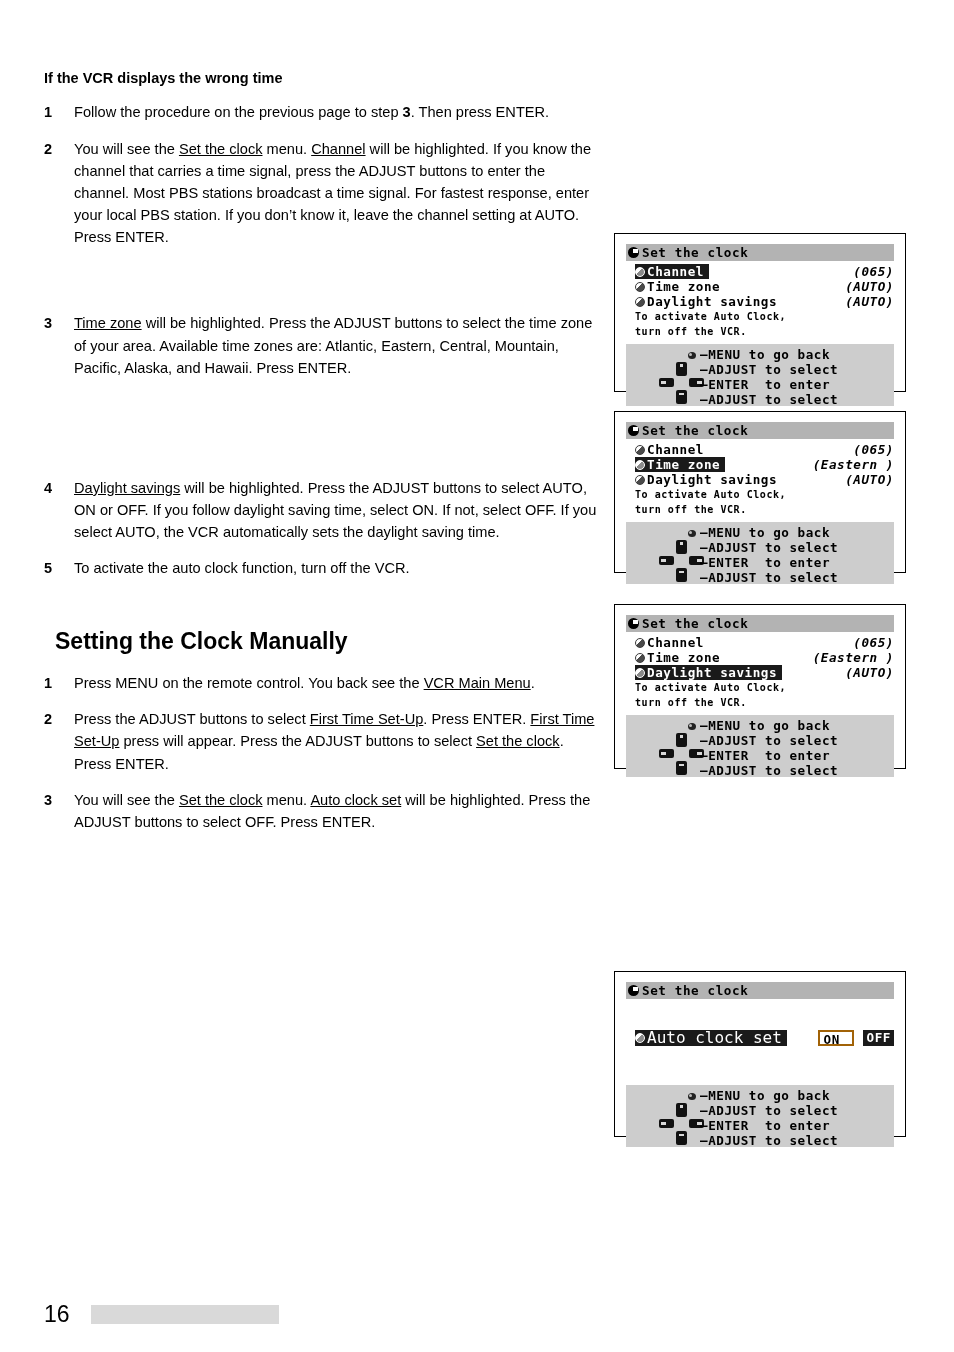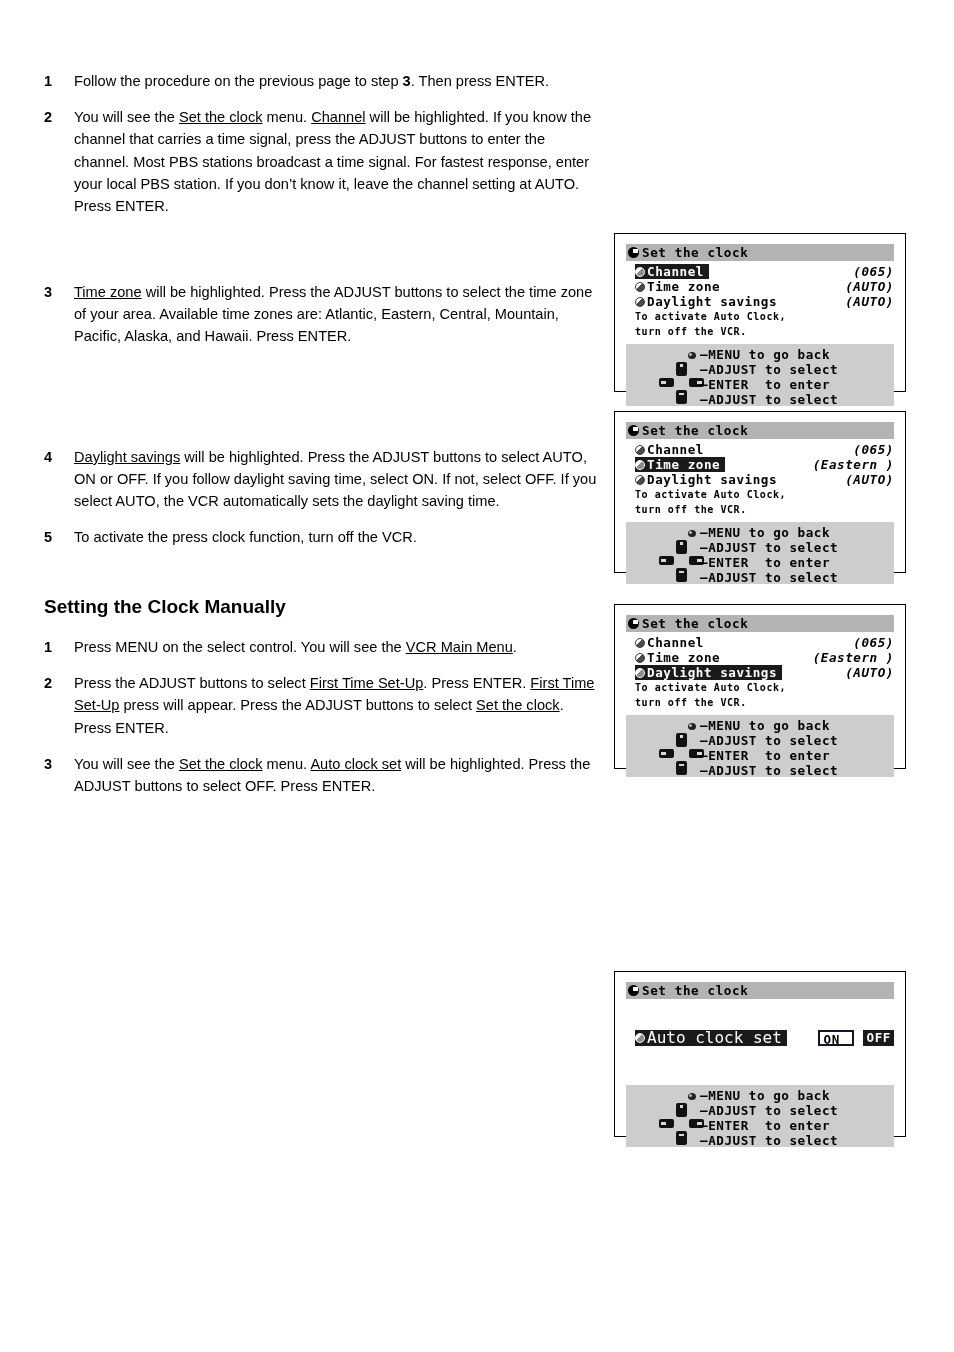--- a/index.html
+++ b/index.html
@@ -35,23 +35,23 @@
     margin: 0 0 36px 0;
     line-height: 1.1;
   }
   h2.sub-head {
     font-size: 14.5px;
     font-weight: bold;
     margin: 0 0 14px 0;
     line-height: 1.2;
   }
   h2.section-head {
-    font-size: 19px;
-    font-weight: bold;
-    margin: 0 0 18px 0;
+    font-size: 23px;
+    font-weight: bold;
+    margin: 0 0 18px 11px;
     line-height: 1.15;
   }
 
   .steps { margin: 0; }
   .step {
     display: flex;
     margin-bottom: 14px;
   }
   .step-num {
     width: 30px;
@@ -291,21 +291,21 @@
   .toggle-box {
     font-size: 12.6px;
     font-weight: bold;
     letter-spacing: 0.6px;
     padding: 0 3px;
     height: 16px;
     line-height: 16px;
     box-sizing: border-box;
   }
   .toggle-on {
-    border: 2px solid #0f172a;
+    border: 2px solid #a16207;
     background: #fff;
     color: #000;
     margin-left: auto;
     min-width: 36px;
     text-align: left;
   }
   .toggle-off {
     background: #1a1a1a;
     color: #fff;
     margin-left: 9px;
@@ -315,20 +315,21 @@
   .ac-spacer { height: 34px; }
 </style>
 </head>
 <body>
 
 <div class="page">
 
   <div class="col-left">
 
 
+    <h2 class="sub-head">If the VCR displays the wrong time</h2>
 
     <div class="steps">
 
       <div class="step">
         <div class="step-num">1</div>
         <div class="step-body"><span>Follow the procedure on the previous page to step </span><span class="b">3</span><span>.  Then press ENTER.</span></div>
       </div>
 
       <div class="step">
         <div class="step-num">2</div>
@@ -345,35 +346,35 @@
       <div class="gap-lg"></div>
       <div class="gap-md"></div>
 
       <div class="step">
         <div class="step-num">4</div>
         <div class="step-body"><span class="u">Daylight savings</span><span> will be highlighted.  Press the ADJUST buttons to select AUTO, ON or OFF.  If you follow daylight saving time, select ON.  If not, select OFF.  If you select AUTO, the VCR automatically sets the daylight saving time.</span></div>
       </div>
 
       <div class="step">
         <div class="step-num">5</div>
-        <div class="step-body"><span>To activate the press clock function, turn off the VCR.</span></div>
+        <div class="step-body"><span>To activate the auto clock function, turn off the VCR.</span></div>
       </div>
 
     </div>
 
     <div class="gap-md"></div>
 
     <h2 class="section-head">Setting the Clock Manually</h2>
 
 
     <div class="steps">
 
       <div class="step">
         <div class="step-num">1</div>
-        <div class="step-body"><span>Press MENU on the select control.  You will see the </span><span class="u">VCR Main Menu</span><span>.</span></div>
+        <div class="step-body"><span>Press MENU on the remote control.  You back see the </span><span class="u">VCR Main Menu</span><span>.</span></div>
       </div>
 
       <div class="step">
         <div class="step-num">2</div>
         <div class="step-body"><span>Press the ADJUST buttons to select </span><span class="u">First Time Set-Up</span><span>.  Press ENTER.  </span><span class="u">First Time Set-Up</span><span> press will appear.  Press the ADJUST buttons to select </span><span class="u">Set the clock</span><span>.  Press ENTER.</span></div>
       </div>
 
       <div class="step">
         <div class="step-num">3</div>
         <div class="step-body"><span>You will see the </span><span class="u">Set the clock</span><span> menu.  </span><span class="u">Auto clock set</span><span> will be highlighted.  Press the ADJUST buttons to select OFF.  Press ENTER.</span></div>
@@ -545,14 +546,18 @@
         <span class="pad-left"></span>
         <span class="pad-right"></span>
         <span class="legend-line l1">—MENU to go back</span>
         <span class="legend-line l2">—ADJUST to select</span>
         <span class="legend-line l3">—ENTER  to enter</span>
         <span class="legend-line l4">—ADJUST to select</span>
       </div>
     </div>
   </div>
 
+  <div class="footer">
+    <span class="folio">16</span>
+    <span class="folio-bar"></span>
+  </div>
 
 </div>
 
 </body></html>

